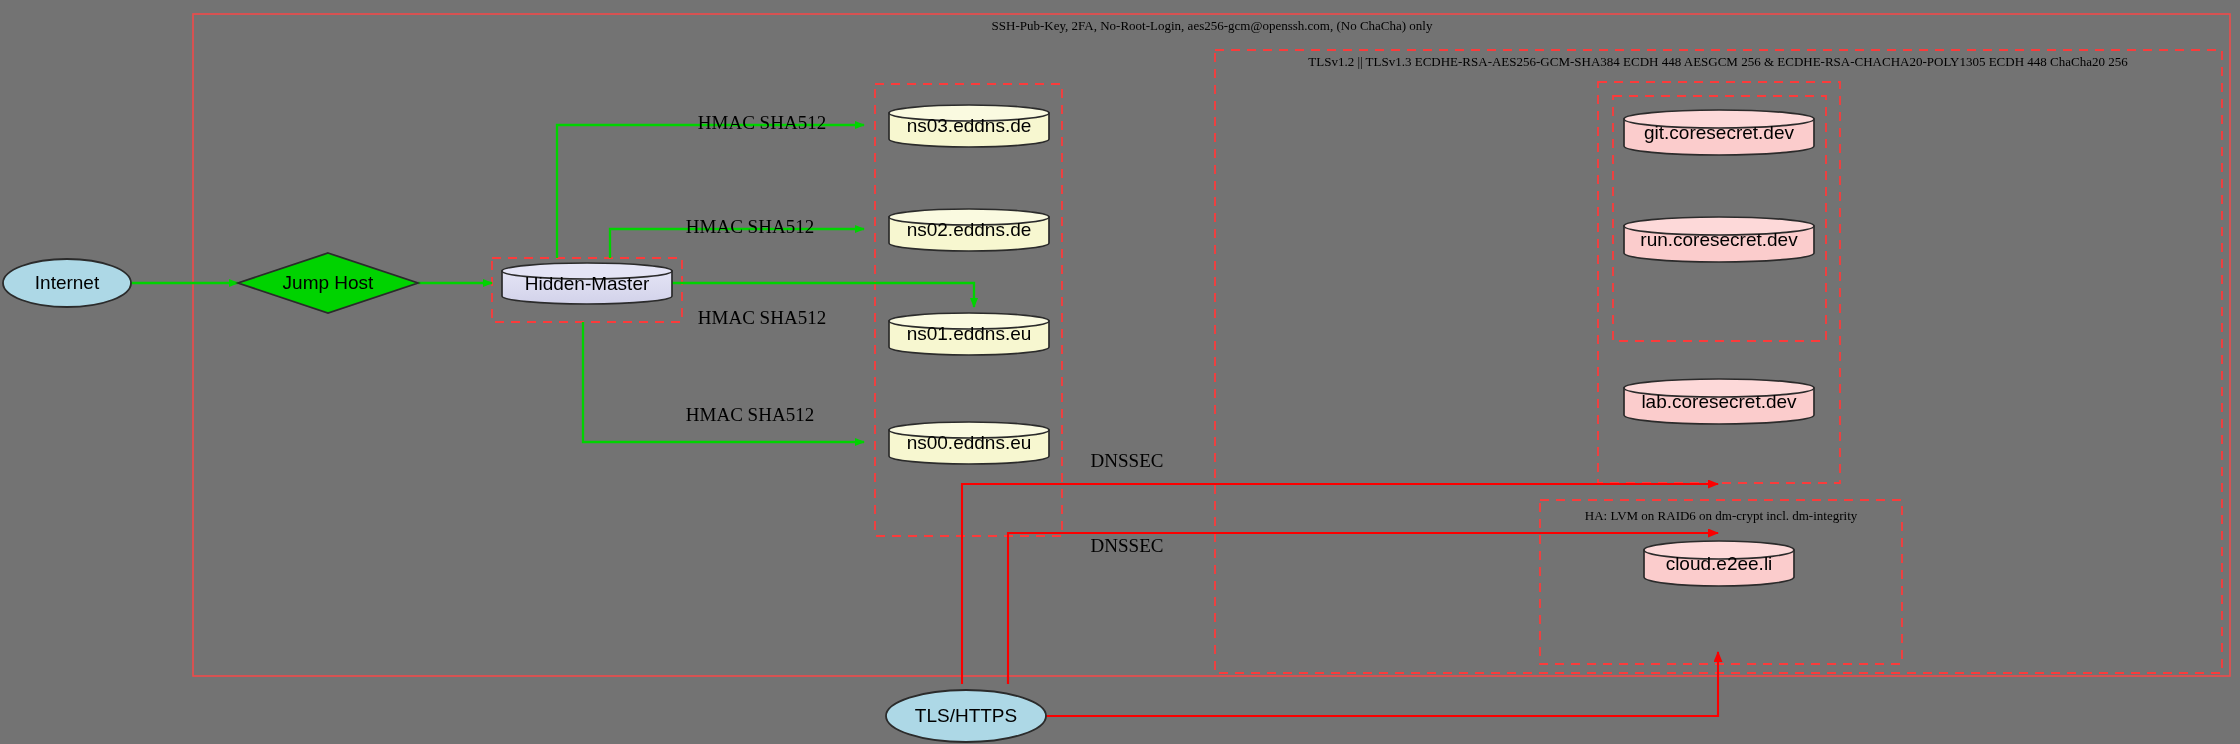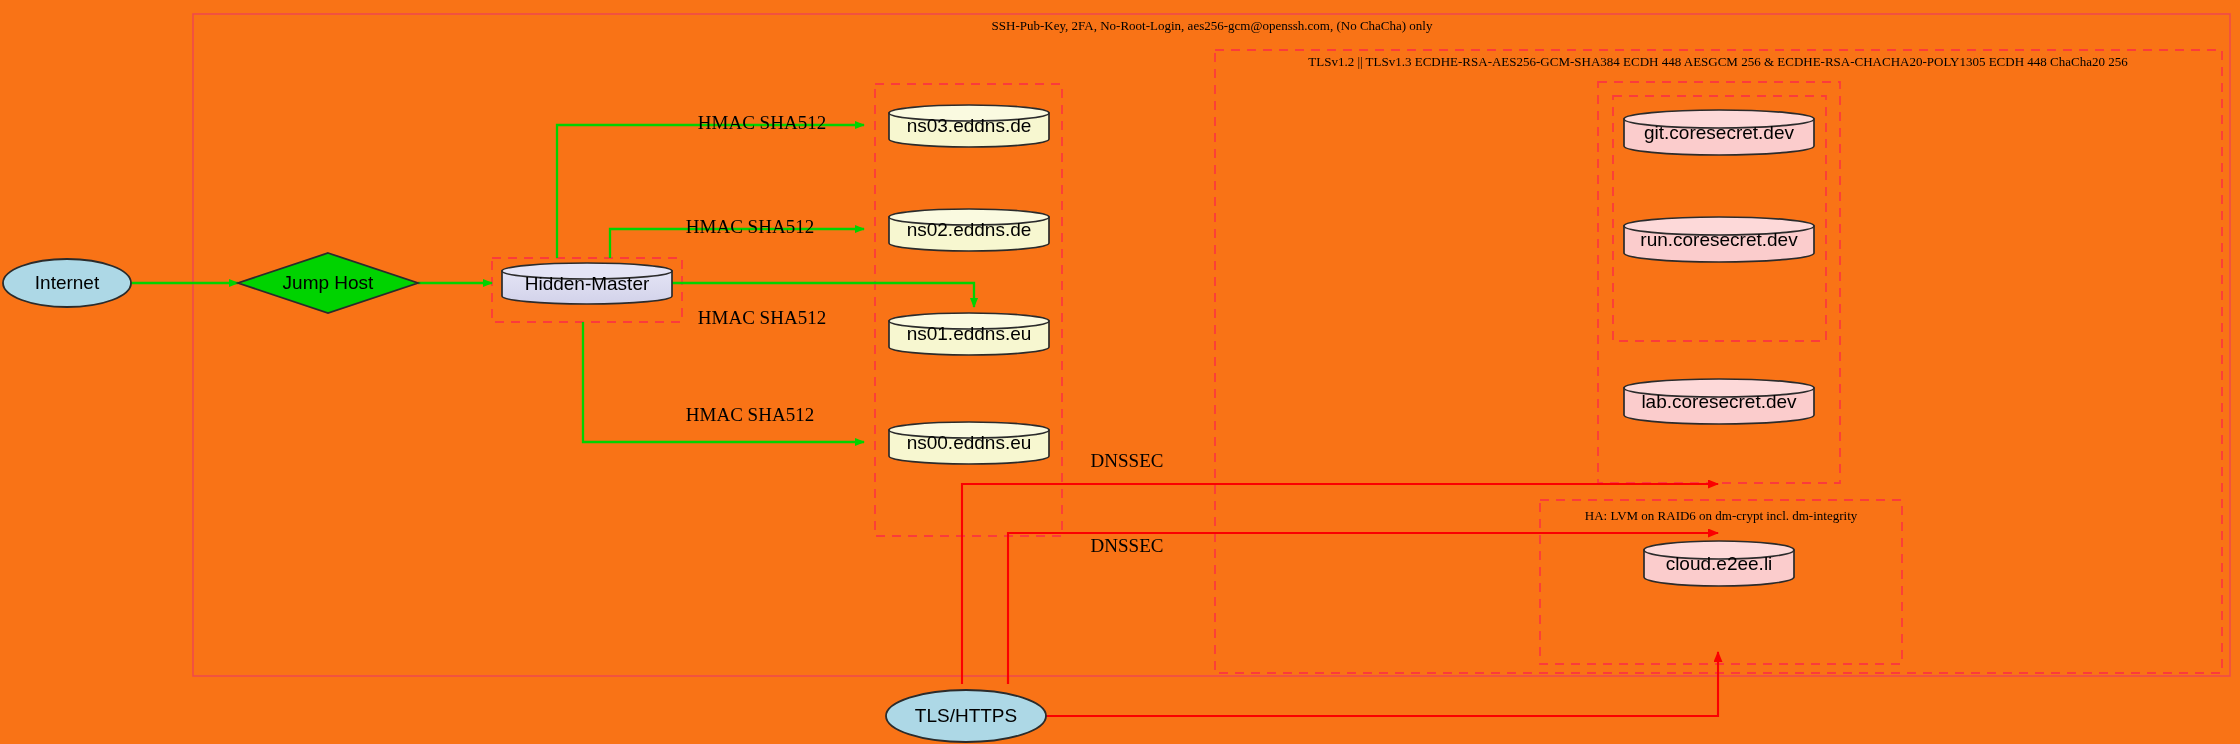--- a/index.html
+++ b/index.html
@@ -4,21 +4,21 @@
 <style>
   html, body {
     margin: 0;
     padding: 0;
     background: #ffffff;
   }
   #diagram-root {
     position: relative;
     width: 2240px;
     height: 744px;
-    background: #f97316;
+    background: #737373;
     font-family: "Liberation Sans", sans-serif;
     overflow: hidden;
   }
   svg#graph {
     position: absolute;
     top: 0;
     left: 0;
     width: 2240px;
     height: 744px;
   }

